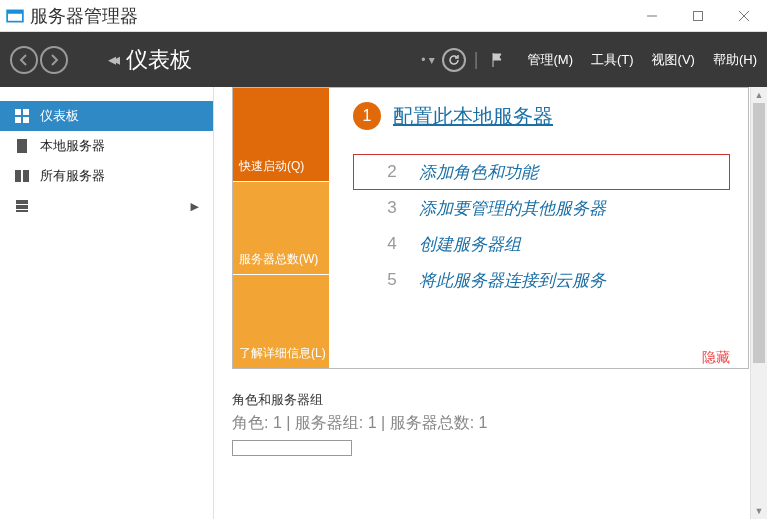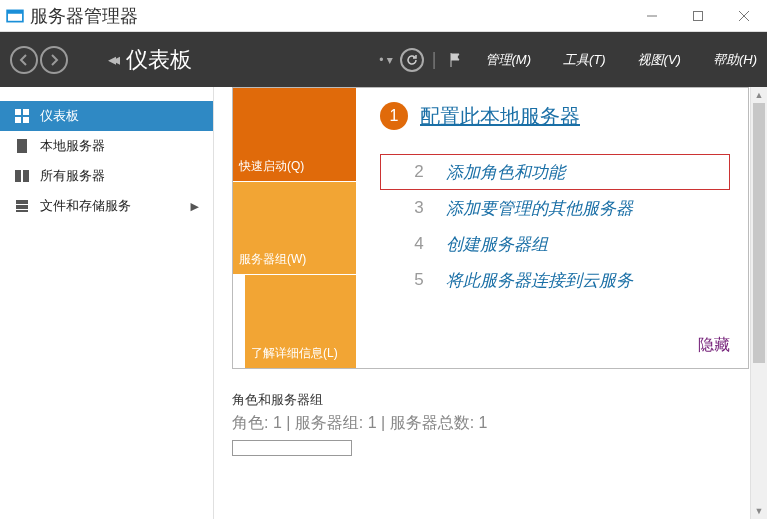--- a/index.html
+++ b/index.html
@@ -16,49 +16,49 @@
   .nav-arrow { width: 28px; height: 28px; border: 2px solid #9a9a9a; border-radius: 50%; display: flex; align-items: center; justify-content: center; }
   .nav-arrow svg { width: 12px; height: 12px; }
   .ribbon-title-wrap { display: flex; align-items: center; margin-left: 40px; color: #fff; }
   .ribbon-chevrons { font-size: 16px; color: #bbb; margin-right: 10px; letter-spacing: -4px; }
   .ribbon-title { font-size: 22px; font-weight: 300; }
   .ribbon-spacer { flex: 1; }
   .ribbon-right { display: flex; align-items: center; gap: 6px; margin-right: 10px; }
   .ribbon-ibtn { width: 24px; height: 24px; border: 2px solid #aaa; border-radius: 50%; display: flex; align-items: center; justify-content: center; color: #aaa; }
   .ribbon-sep { color: #777; font-size: 18px; margin: 0 2px; }
   .ribbon-flag { width: 20px; display: flex; justify-content: center; color: #ccc; }
-  .ribbon-menus { display: flex; gap: 32px; margin-left: 15px; font-size: 13px; color: #fff; font-style: italic; }
+  .ribbon-menus { display: flex; gap: 18px; margin-left: 15px; font-size: 13px; color: #fff; }
   .ribbon-menu { cursor: default; }
 
   .main { display: flex; height: calc(519px - 32px - 55px); }
   .sidebar { width: 214px; background: #fff; border-right: 1px solid #e0e0e0; padding-top: 14px; }
   .sidebar-item { height: 30px; display: flex; align-items: center; padding-left: 14px; font-size: 13px; color: #222; gap: 10px; }
   .sidebar-item.active { background: #2f89c4; color: #fff; }
   .sidebar-item .icon { width: 16px; height: 16px; display: flex; align-items: center; justify-content: center; }
   .sidebar-item .spacer { flex: 1; }
   .sidebar-item .caret { margin-right: 14px; font-size: 11px; color: #555; }
 
   .content { flex: 1; position: relative; background: #fff; }
   .welcome-title { font-size: 13px; color: #333; padding: 14px 0 14px 18px; font-weight: 400; }
   .tile-panel { margin: 0 18px 0 18px; border: 1px solid #bbb; height: 282px; display: flex; position: relative; }
-  .left-tabs { width: 123px; display: flex; flex-direction: column; }
+  .left-tabs { width: 96px; display: flex; flex-direction: column; }
   .left-tab { flex: 1; border-top: 1px solid #fff; display: flex; align-items: flex-end; padding: 0 0 6px 6px; font-size: 12px; color: #fff; }
   .left-tab.quick { background: #e06a0a; }
   .left-tab.whats { background: #f2a534; }
-  .left-tab.learn { background: #f2a534; margin-left: 12px; }
+  .left-tab.learn { background: #f2a534; }
   .left-tab:first-child { border-top: none; }
   .steps-area { flex: 1; padding: 14px 18px 6px 24px; position: relative; }
   .step1-row { display: flex; align-items: center; gap: 12px; margin-bottom: 24px; }
   .step1-badge { width: 28px; height: 28px; background: #e06a0a; border-radius: 50%; color: #fff; display: flex; align-items: center; justify-content: center; font-size: 16px; }
   .step1-text { font-size: 20px; color: #1a6fa6; text-decoration: underline; }
   .step-row { display: flex; align-items: center; gap: 16px; height: 36px; padding-left: 28px; }
   .step-num { width: 22px; font-size: 17px; color: #9a9a9a; text-align: center; }
   .step-text { font-size: 17px; color: #1a6fa6; font-style: italic; }
   .step-row.hl { border: 1px solid #c33; padding-left: 27px; }
-  .hide-link { position: absolute; right: 18px; bottom: 12px; font-size: 16px; color: #701a75; }
+  .hide-link { position: absolute; right: 18px; bottom: 1px; font-size: 14px; color: #ef4444; }
 
   .roles-section { margin: 22px 18px 0 18px; }
   .roles-title { font-size: 13px; color: #333; margin-bottom: 4px; }
   .roles-sub { font-size: 16px; color: #888; margin-bottom: 6px; }
   .roles-box { width: 120px; height: 16px; border: 1px solid #999; background: #fff; }
 
   .vscroll { position: absolute; right: 0; top: 0; width: 17px; height: 100%; background: #f0f0f0; border-left: 1px solid #e0e0e0; }
   .vscroll-thumb { position: absolute; top: 16px; left: 2px; right: 2px; height: 260px; background: #c7c7c7; border-radius: 0; }
   .vscroll .arrow { position: absolute; left: 0; right: 0; height: 16px; display: flex; align-items: center; justify-content: center; color: #888; font-size: 9px; }
   .vscroll .arrow.top { top: 0; }
@@ -166,35 +166,34 @@
       <span>所有服务器</span>
     </div>
     <div class="sidebar-item">
       <span class="icon">
           <svg viewBox="0 0 16 16">
             <rect x="2" y="2" width="12" height="4" fill="#555"></rect>
             <rect x="2" y="7" width="12" height="4" fill="#555"></rect>
             <rect x="2" y="12" width="12" height="2" fill="#555"></rect>
           </svg>
         </span>
-      <span>文件和存储服务</span>
       <span class="spacer"></span>
       <span class="caret">▶</span>
     </div>
   </div>
 
   <div class="content">
 
     <div class="tile-panel">
       <div class="left-tabs">
         <div class="left-tab quick">
             <span>快速启动(Q)</span>
           </div>
         <div class="left-tab whats">
-            <span>服务器组(W)</span>
+            <span>服务器总数(W)</span>
           </div>
         <div class="left-tab learn">
             <span>了解详细信息(L)</span>
           </div>
       </div>
       <div class="steps-area">
         <div class="step1-row">
           <div class="step1-badge">1</div>
           <div class="step1-text">配置此本地服务器</div>
         </div>

